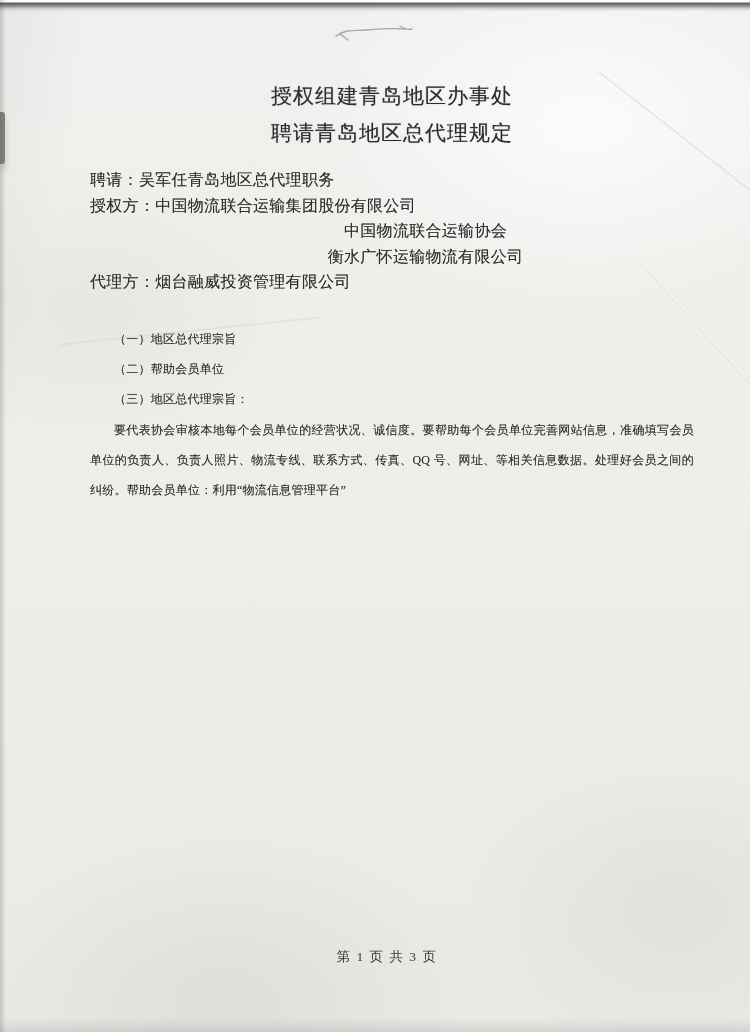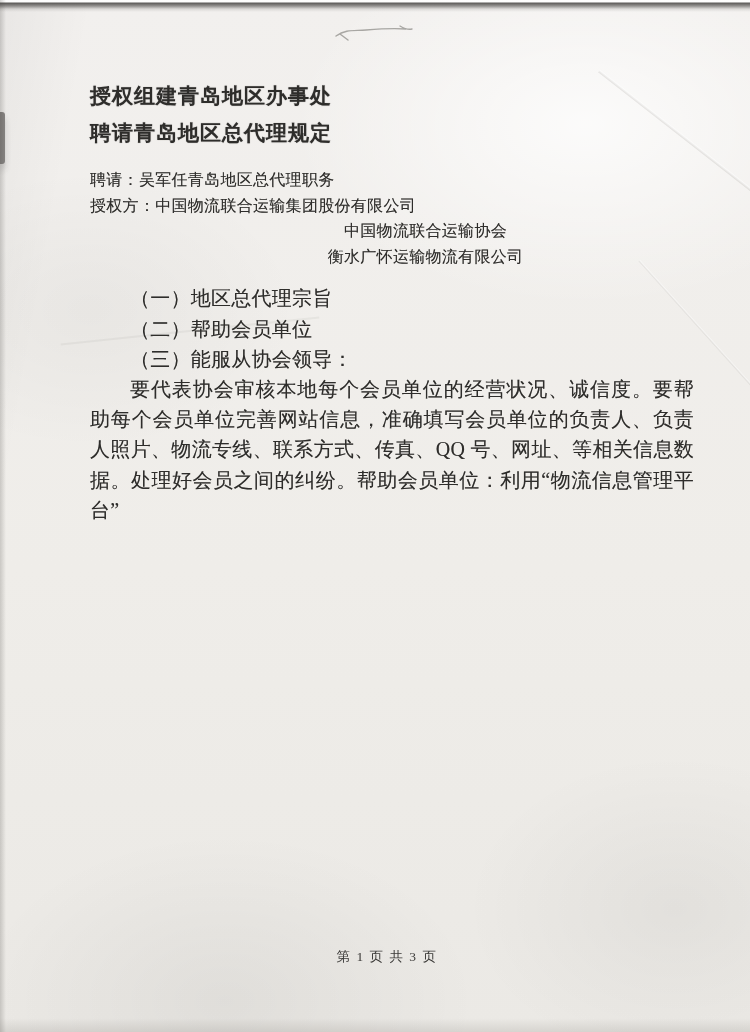--- a/index.html
+++ b/index.html
@@ -59,37 +59,38 @@
   }
   .pen-mark { position: absolute; left: 332px; top: 18px; }
 
   .content {
     position: absolute;
     left: 90px;
     top: 78px;
     width: 604px;
   }
   .title-block {
+    text-align: center;
     font-size: 21px;
-    font-weight: bold;
+    font-weight: normal;
     line-height: 37px;
     letter-spacing: 1px;
     text-shadow: 0 0 1px rgba(46,45,43,0.45);
   }
   .meta-block {
     margin-top: 15px;
     font-size: 16px;
     line-height: 25.6px;
     letter-spacing: 0.3px;
     text-shadow: 0 0 0.6px rgba(46,45,43,0.4);
   }
   .meta-line.indent { padding-left: 67px; text-align: center; }
   .body-block {
-    margin-top: 14px;
-    font-size: 20px;
+    margin-top: 29px;
+    font-size: 12px;
     line-height: 30.2px;
     letter-spacing: 0.25px;
     text-align: justify;
     text-justify: inter-character;
     text-shadow: 0 0 0.6px rgba(46,45,43,0.4);
   }
   .body-block p {
     margin: 0;
     text-indent: 2em;
   }
@@ -126,28 +127,29 @@
     <div class="title-block">
       <div>授权组建青岛地区办事处</div>
       <div>聘请青岛地区总代理规定</div>
     </div>
 
     <div class="meta-block">
       <div class="meta-line">聘请：吴军任青岛地区总代理职务</div>
       <div class="meta-line">授权方：中国物流联合运输集团股份有限公司</div>
       <div class="meta-line indent">中国物流联合运输协会</div>
       <div class="meta-line indent">衡水广怀运输物流有限公司</div>
+      <div class="meta-line">代理方：烟台融威投资管理有限公司</div>
     </div>
 
     <div class="body-block">
       <p class="sec-heading">（一）地区总代理宗旨</p>
 
       <p class="sec-heading">（二）帮助会员单位</p>
 
-      <p class="sec-heading">（三）能服从协会领导：</p>
+      <p class="sec-heading">（三）地区总代理宗旨：</p>
       <p>要代表协会审核本地每个会员单位的经营状况、诚信度。要帮助每个会员单位完善网站信息，准确填写会员单位的负责人、负责人照片、物流专线、联系方式、传真、QQ 号、网址、等相关信息数据。处理好会员之间的纠纷。帮助会员单位：利用“物流信息管理平台”</p>
     </div>
 
   </div>
 
   <div class="footer">第 1 页 共 3 页</div>
 
 </div>
 
 </body></html>

